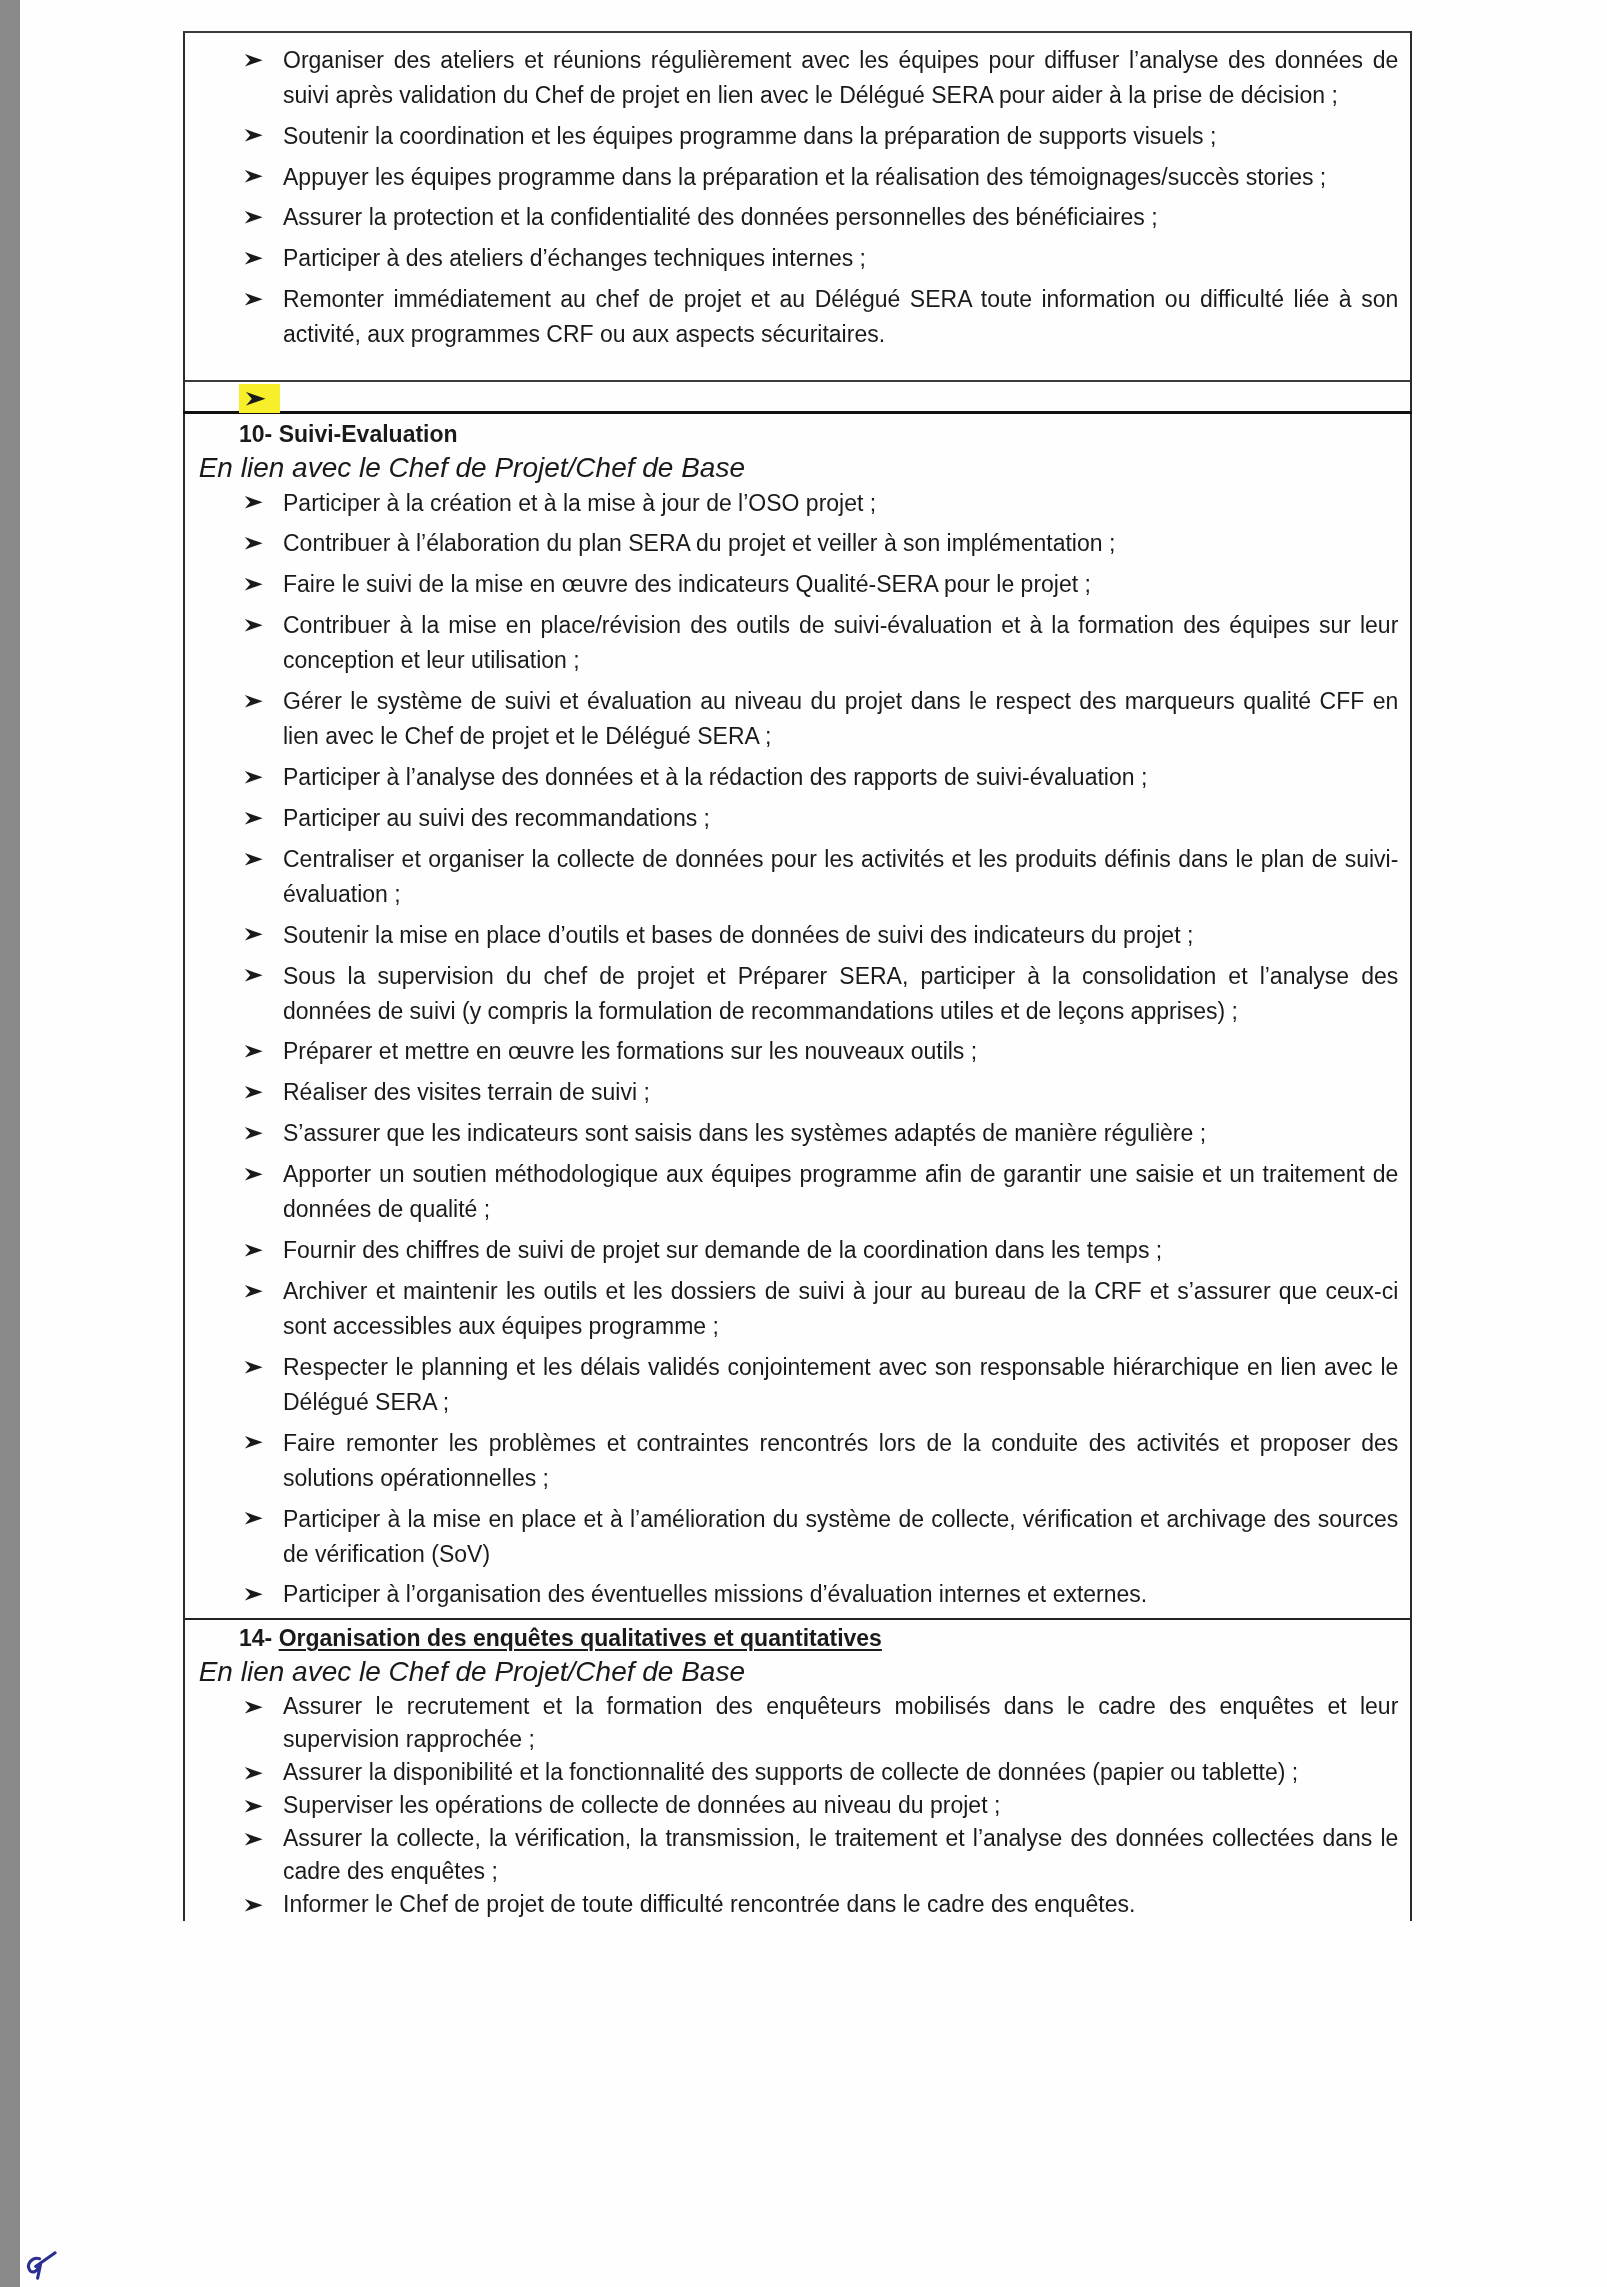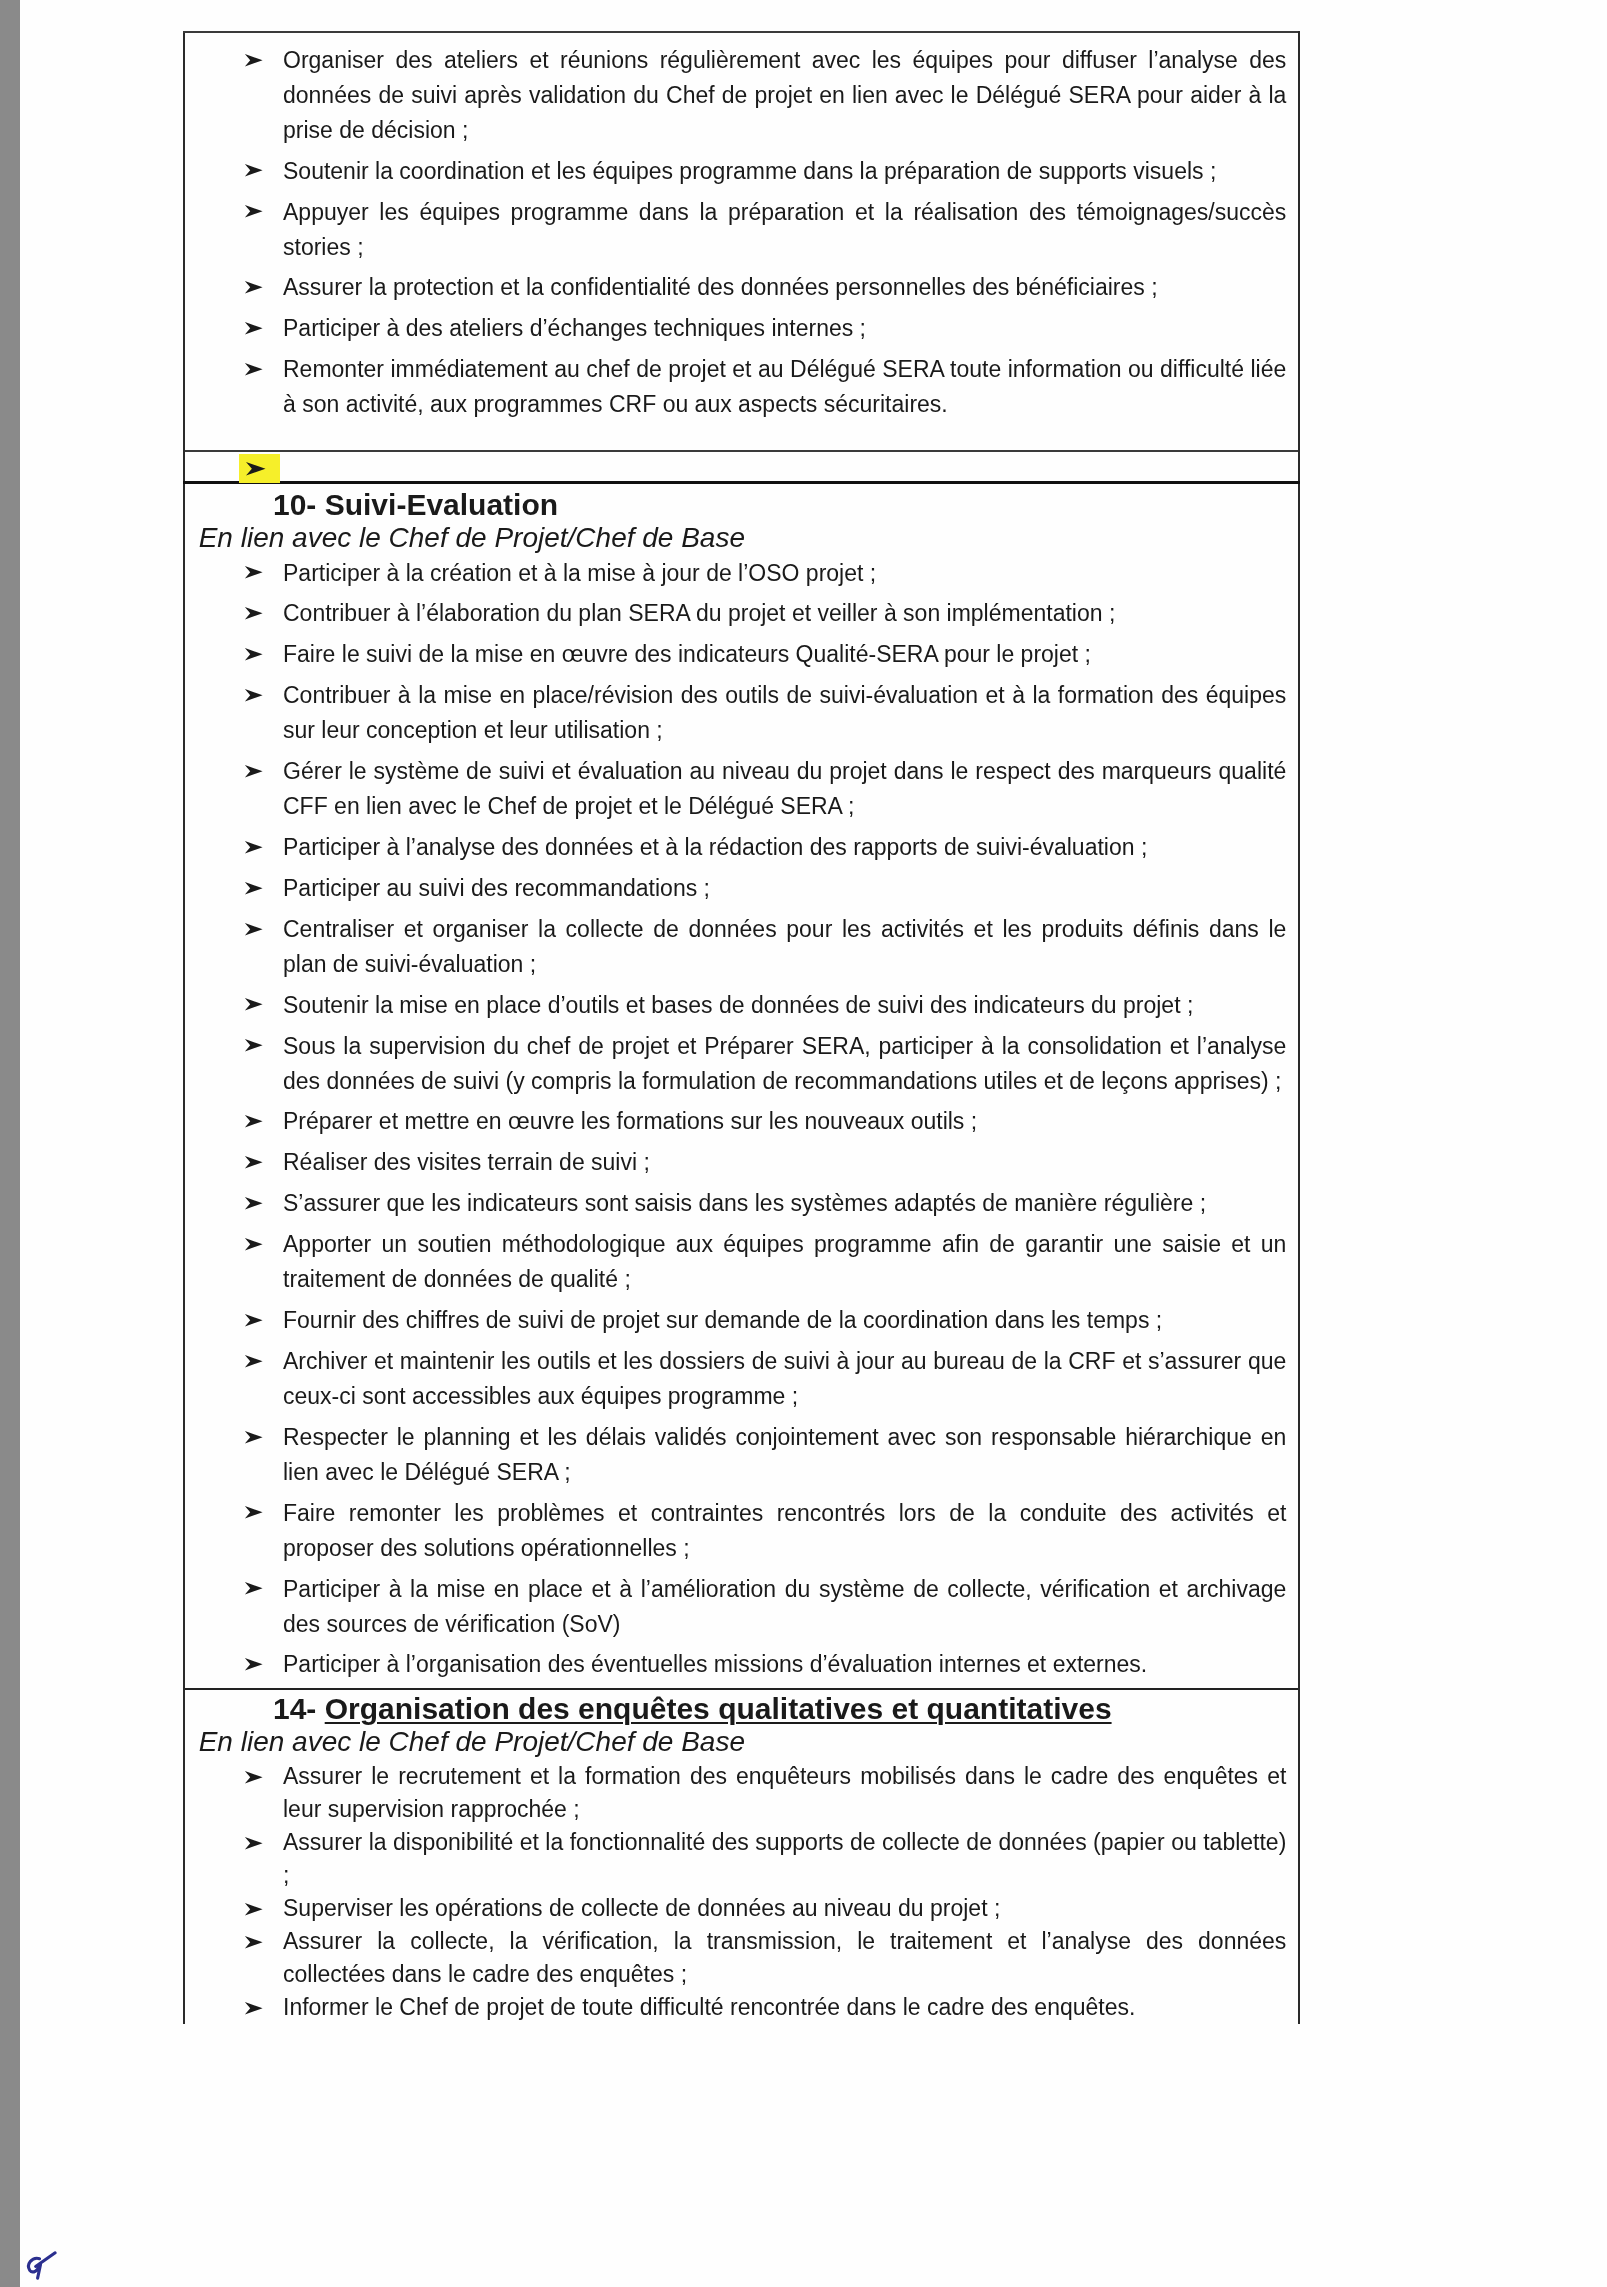--- a/index.html
+++ b/index.html
@@ -28,21 +28,21 @@
       left: 19.5px;
       top: 0;
       width: 1588px;
       height: 2288px;
       background: #fefefe;
     }
     .doc-table {
       position: absolute;
       left: 183px;
       top: 31px;
-      width: 1117px;
+      width: 1229px;
       border-collapse: collapse;
     }
     .doc-table td {
       border-left: 2px solid #2a2a2a;
       border-right: 2px solid #2a2a2a;
       padding: 0;
       vertical-align: top;
     }
     .row-top td {
       border-top: 2px solid #3a3a3a;
@@ -110,23 +110,23 @@
       height: 29px;
       background: #f6ef2a;
     }
     .highlight-mark svg {
       position: absolute;
       left: 5.9px;
       top: 7.8px;
     }
     .section-heading {
       font-weight: bold;
-      font-size: 30px;
+      font-size: 23px;
       line-height: 33px;
-      padding-left: 88px;
+      padding-left: 54px;
     }
     .section-heading .u {
       text-decoration: underline;
       text-decoration-thickness: 2px;
       text-underline-offset: 2.9px;
     }
     .section-sub {
       font-style: italic;
       font-size: 28px;
       line-height: 33px;

